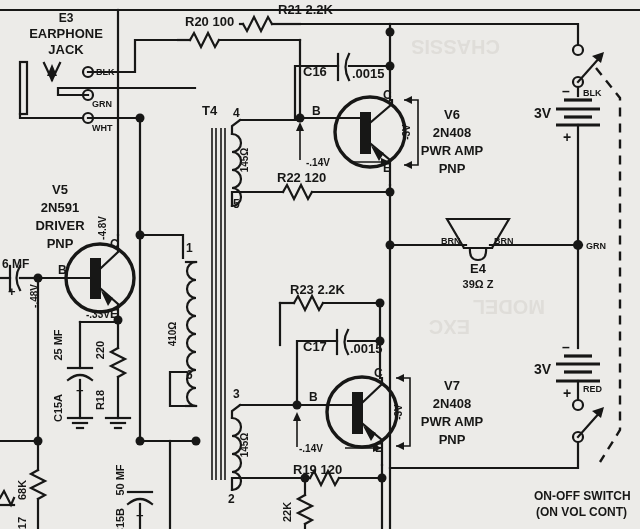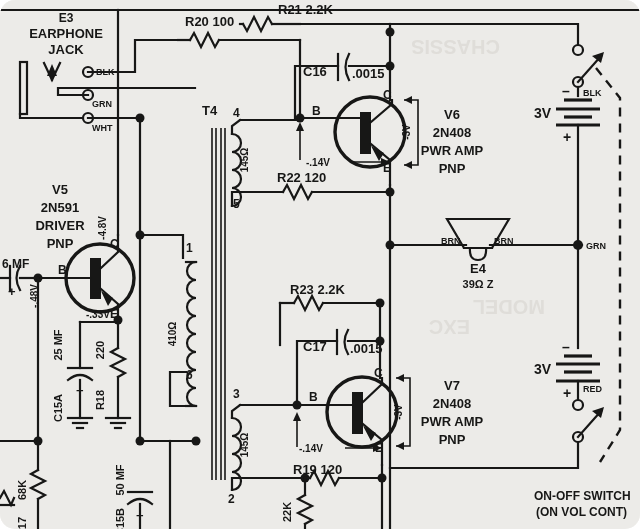--- a/index.html
+++ b/index.html
@@ -1,20 +1,19 @@
 <!DOCTYPE html>
 <html><head>
 <meta charset="utf-8">
 <style>
   html,body{margin:0;padding:0;background:#fff;}
   #root{
     position:relative;width:640px;height:529px;overflow:hidden;
     background:#f2f1ef;
     font-family:"Liberation Sans", sans-serif;
-    border-radius:15px;
   }
   svg{display:block;}
   .lbl{font-family:"Liberation Sans", sans-serif;font-weight:bold;fill:#111;}
   .t14{font-size:14px;}
   .t13{font-size:13px;}
   .t12{font-size:12px;}
   .t11{font-size:11px;}
   .t10{font-size:10px;}
   .t9{font-size:9px;}
   .ghost{fill:#d9d6d1;font-size:20px;font-weight:bold;}

